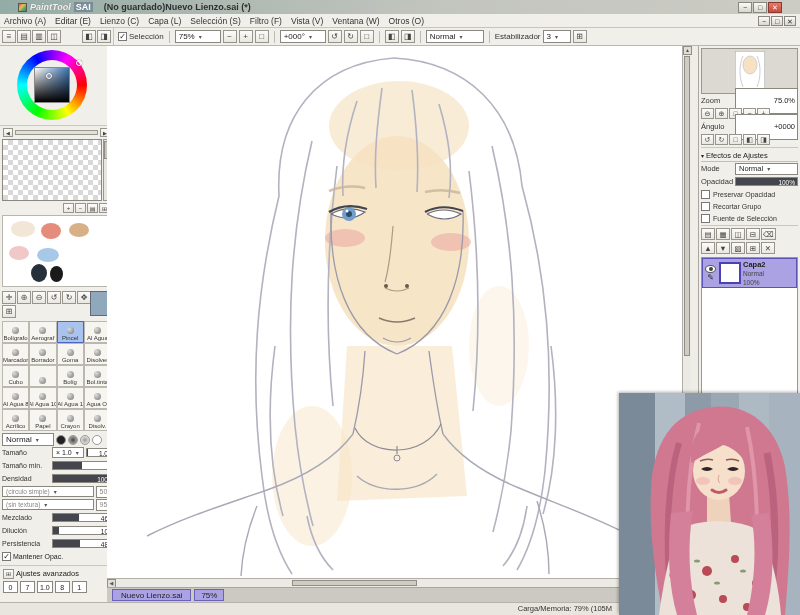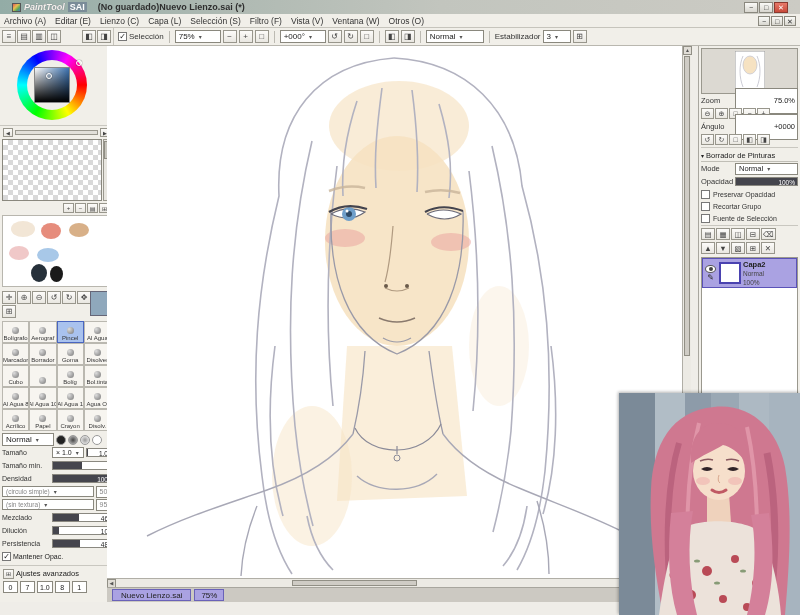--- a/index.html
+++ b/index.html
@@ -1,20 +1,20 @@
 <!DOCTYPE html>
 <html><head>
 <meta charset="utf-8">
 <style>
 *{margin:0;padding:0;box-sizing:border-box;font-family:"Liberation Sans",sans-serif;}
 html,body{width:800px;height:615px;overflow:hidden;background:#6a6a6a;}
 .window{position:absolute;left:0;top:0;width:800px;height:615px;background:#efede8;font-size:9px;color:#222;overflow:hidden;}
 
 
-.titlebar{position:absolute;left:0;top:0;right:0;height:14px;background:linear-gradient(90deg,#93aca6,#aeb9b2 28%,#c2c5be 55%,#cccbc4);display:flex;align-items:center;padding:0 12px;gap:3px;}
+.titlebar{position:absolute;left:0;top:0;right:0;height:14px;background:linear-gradient(90deg,#93aca6,#aeb9b2 28%,#c2c5be 55%,#cccbc4);display:flex;align-items:center;padding:0 18px;gap:3px;}
 .appicon{width:9px;height:9px;background:linear-gradient(135deg,#e05a5a,#e8c050 40%,#58a85a 70%,#4878c8);border:1px solid #555;}
 .logo-paint{font-weight:bold;font-style:italic;font-size:9px;color:#f6f3ee;text-shadow:0 0 1px #667;}
 .logo-sai{font-weight:bold;font-size:9px;color:#fff;background:#7a8c98;padding:0 2px;line-height:10px;}
 .wtitle{font-size:9px;color:#2e2e2e;margin-left:8px;font-weight:bold;}
 .winbtns{margin-left:auto;display:flex;gap:1px;}
 .wb{width:14px;height:11px;border:1px solid #8a887e;background:linear-gradient(#fafaf7,#d8d6cf);font-size:7px;line-height:9px;text-align:center;color:#333;}
 .wb.close{background:linear-gradient(#e87a6a,#c84a3a);color:#fff;border-color:#8a3a30;}
 
 
 .menubar{position:absolute;left:0;top:14px;right:0;height:14px;background:#f1efe9;border-bottom:1px solid #c6c4bc;display:flex;align-items:center;padding:0 4px;gap:9px;}
@@ -532,21 +532,21 @@
     <div class="btnrow">
       <span class="b">↺</span>
       <span class="b">↻</span>
       <span class="b">□</span>
       <span class="b">◧</span>
       <span class="b">◨</span>
     </div>
     <div class="hline"></div>
     <div class="effhead">
       <span style="font-size:6px">▾</span>
-      <span>Borrador de Pinturas</span>
+      <span>Efectos de Ajustes</span>
     </div>
     <div class="rrow">
       <span class="rl">Mode</span>
       <span class="combo" style="flex:1;height:12px;font-size:7.5px">
           <span>Normal</span>
           <span class="ar">▾</span>
         </span>
     </div>
     <div class="rrow">
       <span class="rl">Opacidad</span>
@@ -591,20 +591,23 @@
         <span class="lthumb"></span>
         <span class="ltxt">
           <span class="lname">Capa2</span>
           <span class="lmode">Normal</span>
           <span class="lop">100%</span>
         </span>
       </div>
     </div>
   </div>
 
+  <div class="statusbar">
+    <span class="statustext">Carga/Memoria: 79% (105M</span>
+  </div>
 
   <div class="photo">
     <svg viewBox="0 0 181 222" width="181" height="222">
       <rect width="181" height="222" fill="#98a6b2"></rect>
       <rect x="0" width="36" height="222" fill="#6f7e8c"></rect>
       <rect x="36" width="30" height="222" fill="#b7c2ca"></rect>
       <rect x="66" width="26" height="222" fill="#8795a3"></rect>
       <rect x="150" width="31" height="222" fill="#aab6c0"></rect>
       <rect x="120" width="30" height="222" fill="#c3ccd3" opacity=".6"></rect>
       <rect width="181" height="222" fill="#9fb0bc" opacity=".25"></rect>

